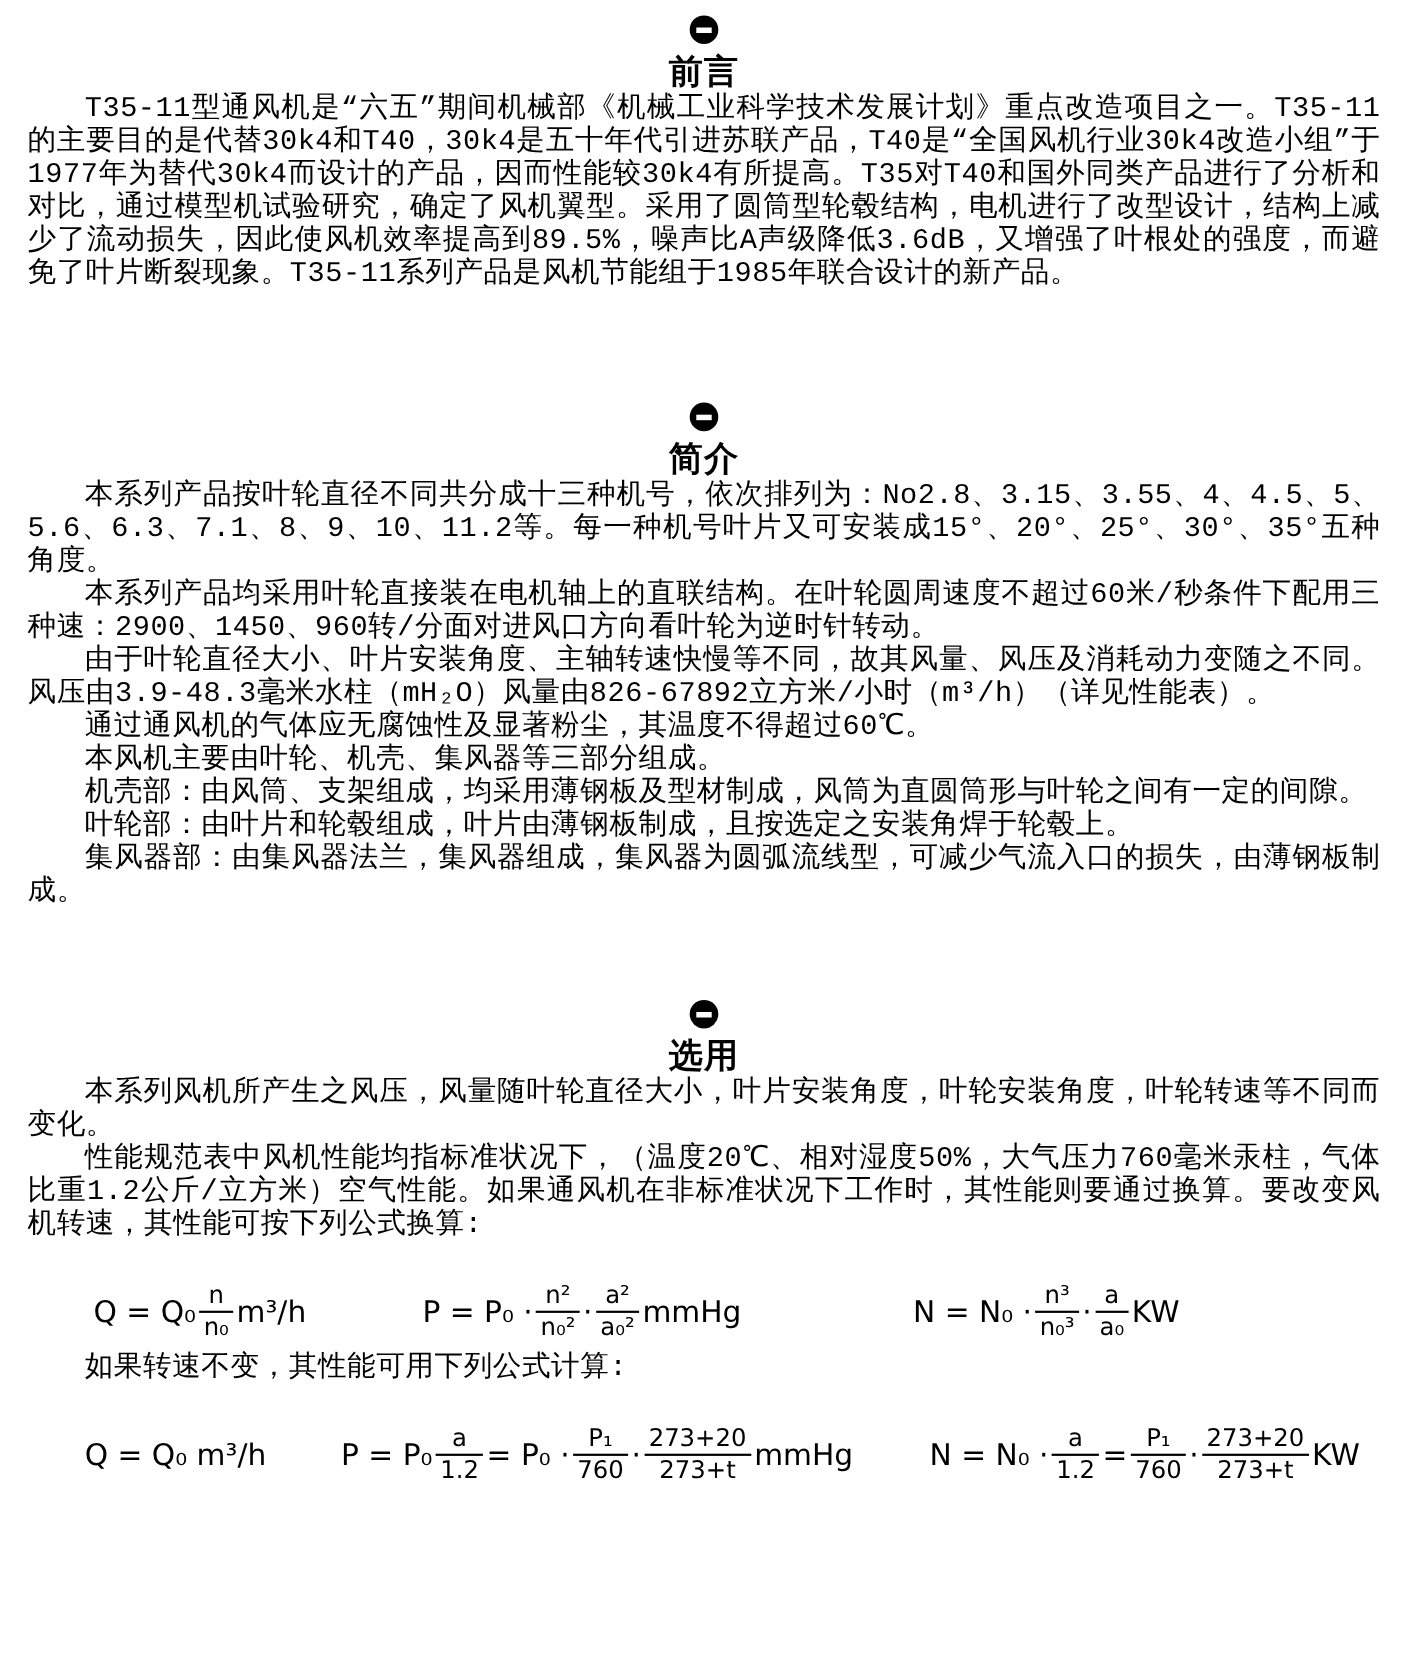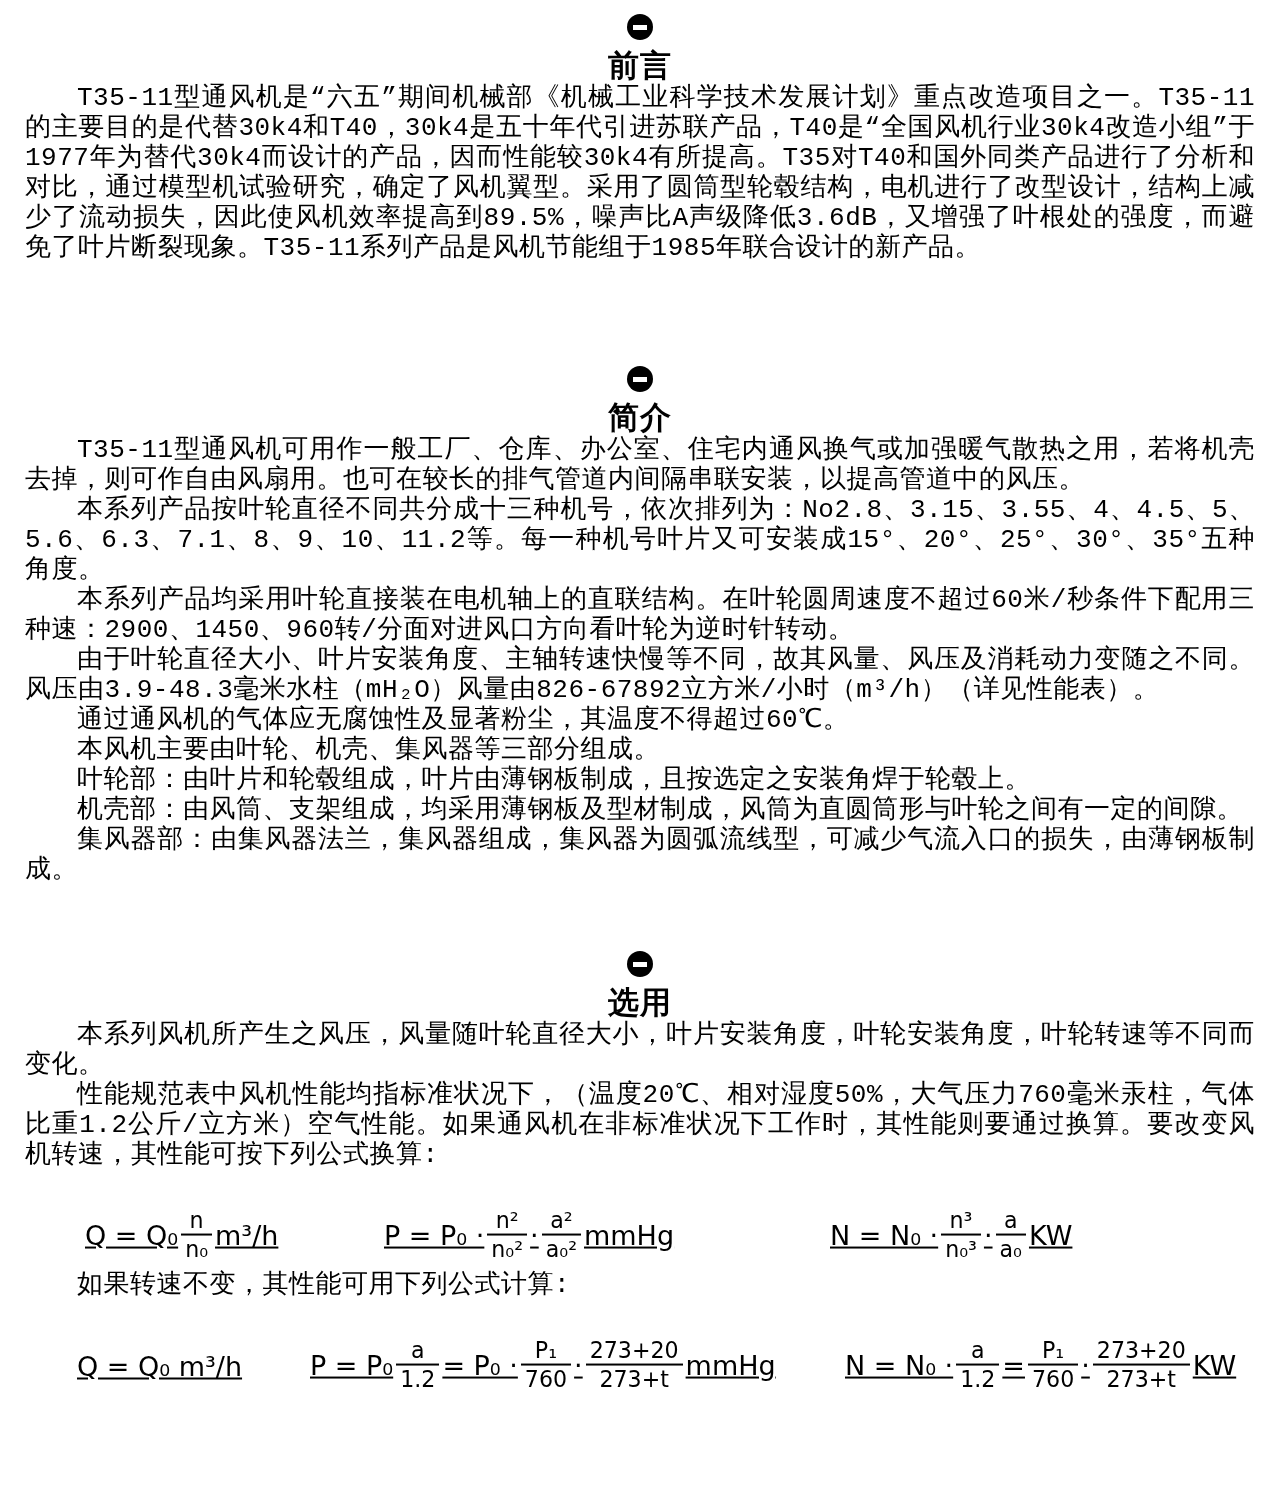--- a/index.html
+++ b/index.html
@@ -12,25 +12,25 @@
        position:relative;flex:0 0 auto;}
   .minus-dot::after{content:"";position:absolute;left:6px;right:6px;top:11px;
        height:5px;background:#fff;}
   p.body{margin:0;text-indent:2em;font-size:26px;line-height:30px;
        text-align:justify;letter-spacing:0.5px;font-family:Liberation Mono, monospace;}
   
   .mt-p1{margin-top:25px;}
   .mt-h2{margin-top:103px;}
   .mt-12{margin-top:12px;} .mt-13{margin-top:13px;} .mt-15{margin-top:15px;}
   .mt-18{margin-top:18px;} .mt-10{margin-top:10px;} .mt-26{margin-top:26px;}
-  .mt-h3{margin-top:66px;} .mt-24{margin-top:24px;}
+  .mt-h3{margin-top:84px;} .mt-24{margin-top:24px;}
   .formula-row{position:relative;height:70px;margin-top:30px;}
   .formula{position:absolute;top:50%;transform:translateY(-50%);
        white-space:nowrap;font-size:27px;}
-  .formula .fseg{display:inline-block;vertical-align:middle;text-decoration:underline;}
+  .formula .fseg{display:inline-block;vertical-align:middle;}
   .formula .frac{display:inline-block;vertical-align:middle;text-align:center;
        font-size:0.82em;line-height:1.15;margin:0 3px;}
   .formula .frac .num{display:block;padding:0 4px 1px 4px;
        border-bottom:2px solid #000;}
   .formula .frac .den{display:block;padding:1px 4px 0 4px;}
   .note{margin-top:45px;}
 </style>
 </head>
 <body>
 
@@ -39,28 +39,27 @@
   <h2 class="section-header">
     <span class="minus-dot"></span>
     <span>前言</span>
   </h2>
   <p class="body mt-p1">T35-11型通风机是“六五”期间机械部《机械工业科学技术发展计划》重点改造项目之一。T35-11的主要目的是代替30k4和T40，30k4是五十年代引进苏联产品，T40是“全国风机行业30k4改造小组”于1977年为替代30k4而设计的产品，因而性能较30k4有所提高。T35对T40和国外同类产品进行了分析和对比，通过模型机试验研究，确定了风机翼型。采用了圆筒型轮毂结构，电机进行了改型设计，结构上减少了流动损失，因此使风机效率提高到89.5%，噪声比A声级降低3.6dB，又增强了叶根处的强度，而避免了叶片断裂现象。T35-11系列产品是风机节能组于1985年联合设计的新产品。</p>
 
   <h2 class="section-header mt-h2">
     <span class="minus-dot"></span>
     <span>简介</span>
   </h2>
-  <p class="body mt-26">T35-11型通风机可用作一般工厂、仓库、办公室、住宅内通风换气或加强暖气散热之用，若将机壳去掉，则可作自由风扇用。也可在较长的排气管道内间隔串联安装，以提高管道中的风压。</p>
   <p class="body mt-12">本系列产品按叶轮直径不同共分成十三种机号，依次排列为：No2.8、3.15、3.55、4、4.5、5、5.6、6.3、7.1、8、9、10、11.2等。每一种机号叶片又可安装成15°、20°、25°、30°、35°五种角度。</p>
   <p class="body mt-13">本系列产品均采用叶轮直接装在电机轴上的直联结构。在叶轮圆周速度不超过60米/秒条件下配用三种速：2900、1450、960转/分面对进风口方向看叶轮为逆时针转动。</p>
   <p class="body mt-12">由于叶轮直径大小、叶片安装角度、主轴转速快慢等不同，故其风量、风压及消耗动力变随之不同。风压由3.9-48.3毫米水柱（mH₂O）风量由826-67892立方米/小时（m³/h）（详见性能表）。</p>
   <p class="body mt-13">通过通风机的气体应无腐蚀性及显著粉尘，其温度不得超过60℃。</p>
   <p class="body mt-15">本风机主要由叶轮、机壳、集风器等三部分组成。</p>
+  <p class="body mt-18">机壳部：由风筒、支架组成，均采用薄钢板及型材制成，风筒为直圆筒形与叶轮之间有一定的间隙。</p>
   <p class="body mt-12">叶轮部：由叶片和轮毂组成，叶片由薄钢板制成，且按选定之安装角焊于轮毂上。</p>
-  <p class="body mt-18">机壳部：由风筒、支架组成，均采用薄钢板及型材制成，风筒为直圆筒形与叶轮之间有一定的间隙。</p>
   <p class="body mt-10">集风器部：由集风器法兰，集风器组成，集风器为圆弧流线型，可减少气流入口的损失，由薄钢板制成。</p>
 
   <h2 class="section-header mt-h3">
     <span class="minus-dot"></span>
     <span>选用</span>
   </h2>
   <p class="body mt-24">本系列风机所产生之风压，风量随叶轮直径大小，叶片安装角度，叶轮安装角度，叶轮转速等不同而变化。</p>
   <p class="body mt-12">性能规范表中风机性能均指标准状况下，（温度20℃、相对湿度50%，大气压力760毫米汞柱，气体比重1.2公斤/立方米）空气性能。如果通风机在非标准状况下工作时，其性能则要通过换算。要改变风机转速，其性能可按下列公式换算:</p>
 
   <div class="formula-row">

